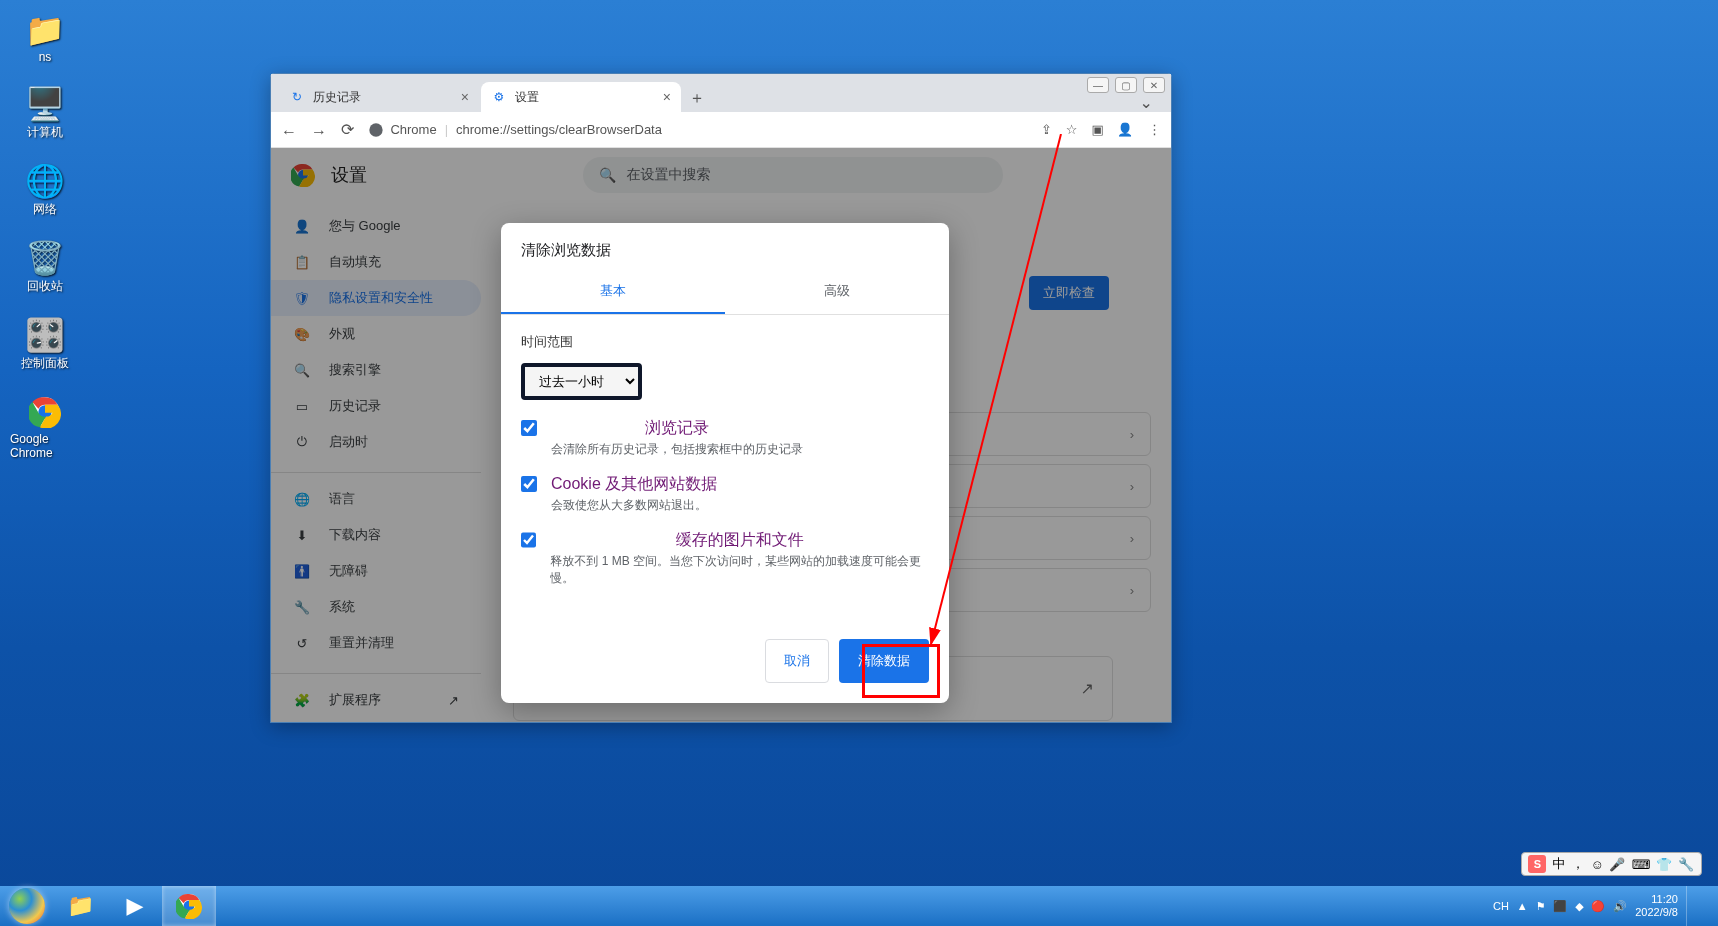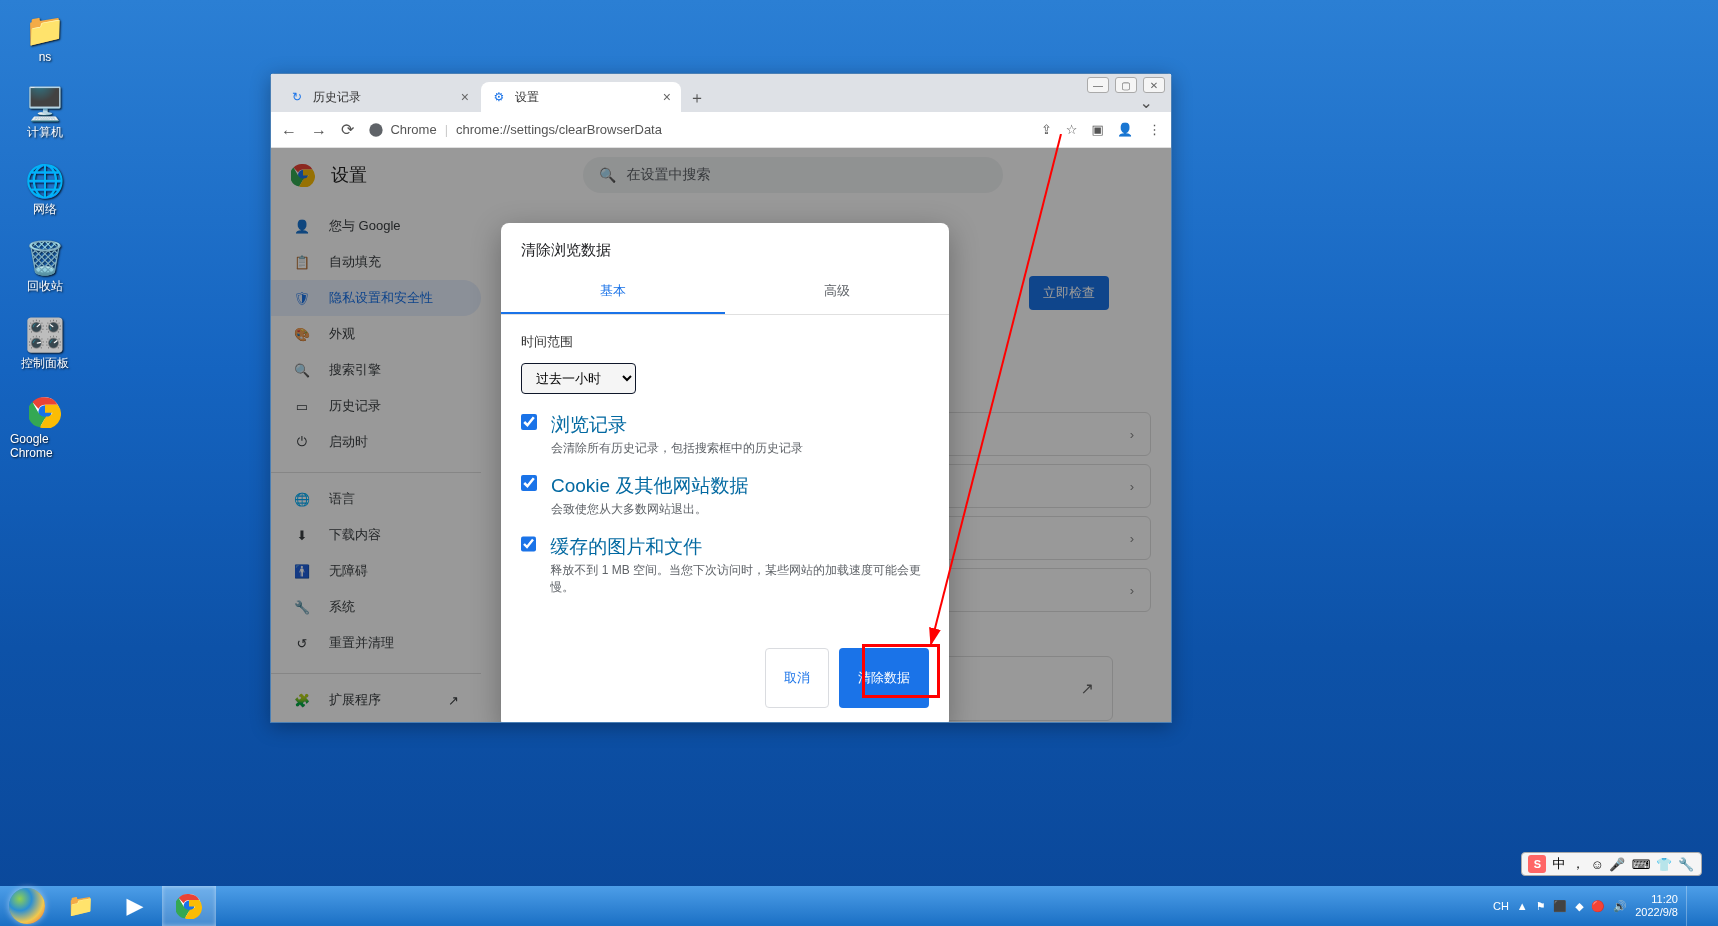--- a/index.html
+++ b/index.html
@@ -57,27 +57,27 @@
 
 
 .modal-overlay { position: absolute; inset: 0; background: rgba(0,0,0,0.4); display: flex; align-items: center; justify-content: center; }
 .dialog { position: absolute; top: 75px; left: 230px; width: 448px; background: #fff; border-radius: 8px; box-shadow: 0 8px 30px rgba(0,0,0,0.3); }
 .dlg-title { padding: 18px 20px 10px 20px; font-size: 15px; color: #202124; }
 .dlg-tabs { display: flex; border-bottom: 1px solid #e0e0e0; }
 .dlg-tab { flex: 1; text-align: center; padding: 12px 0; font-size: 13px; color: #5f6368; cursor: pointer; }
 .dlg-tab.active { color: #1a73e8; border-bottom: 2px solid #1a73e8; }
 .dlg-body { padding: 18px 20px; }
 .timerange { display: flex; align-items: flex-start; gap: 12px; font-size: 13px; color: #333; margin-bottom: 18px; flex-direction: column; }
-.timerange select { border: 1px solid #0f172a; border-radius: 4px; padding: 6px 18px 6px 10px; font-size: 13px; background: #f5f5f5; }
+.timerange select { border: 4px solid #0f172a; border-radius: 4px; padding: 6px 18px 6px 10px; font-size: 13px; background: #f5f5f5; }
 .chk-row { display: flex; gap: 14px; margin-bottom: 16px; }
 .chk-row input { width: 16px; height: 16px; margin-top: 2px; accent-color: #1a73e8; }
-.chk-txt { font-size: 19px; color: #0369a1; }
+.chk-txt { font-size: 16px; color: #701a75; text-align: center; }
 .chk-sub { font-size: 12px; color: #5f6368; margin-top: 2px; }
 .dlg-actions { display: flex; justify-content: flex-end; gap: 10px; padding: 18px 20px 20px 20px; }
-.btn { padding: 20px 18px; border-radius: 4px; font-size: 13px; cursor: pointer; border: 1px solid transparent; }
+.btn { padding: 12px 18px; border-radius: 4px; font-size: 13px; cursor: pointer; border: 1px solid transparent; }
 .btn.cancel { background: #fff; color: #1a73e8; border-color: #dadce0; }
 .btn.primary { background: #1a73e8; color: #fff; }
 
 
 .red-box { position: absolute; border: 3px solid #f00; }
 .red-arrow { position: absolute; pointer-events: none; }
 
 
 .taskbar { position: absolute; bottom: 0; left: 0; right: 0; height: 40px; background: linear-gradient(to bottom, #4d9ee8, #1a6fc4); display: flex; align-items: center; }
 .start { width: 54px; height: 40px; display: flex; align-items: center; justify-content: center; }

